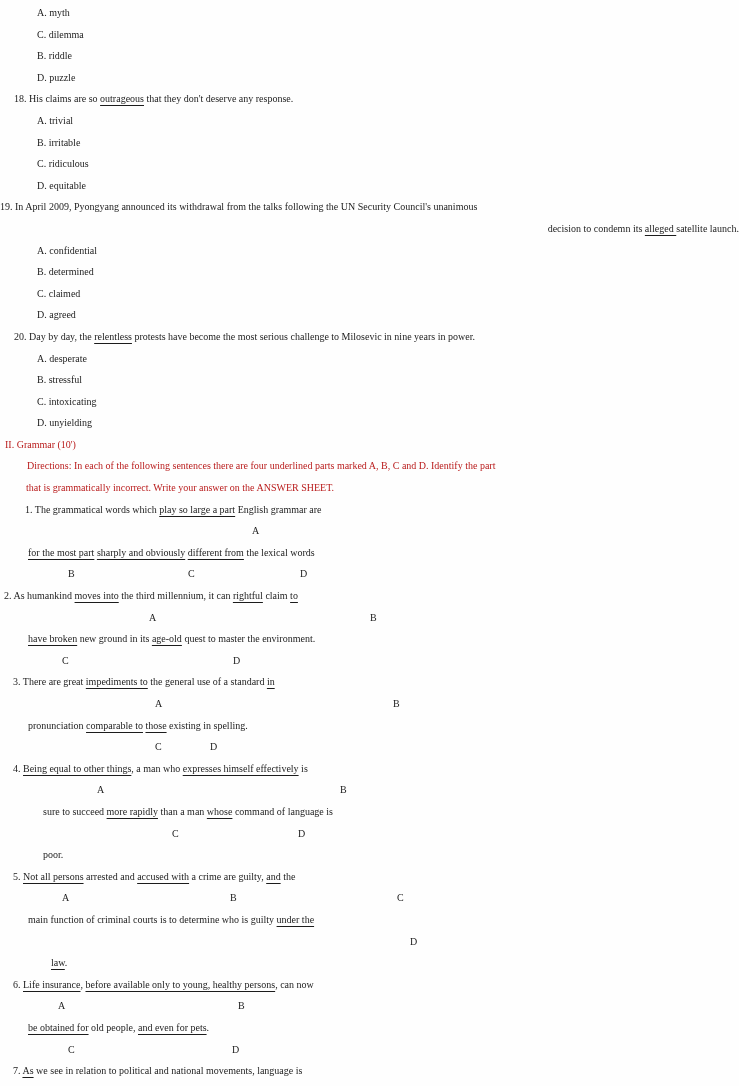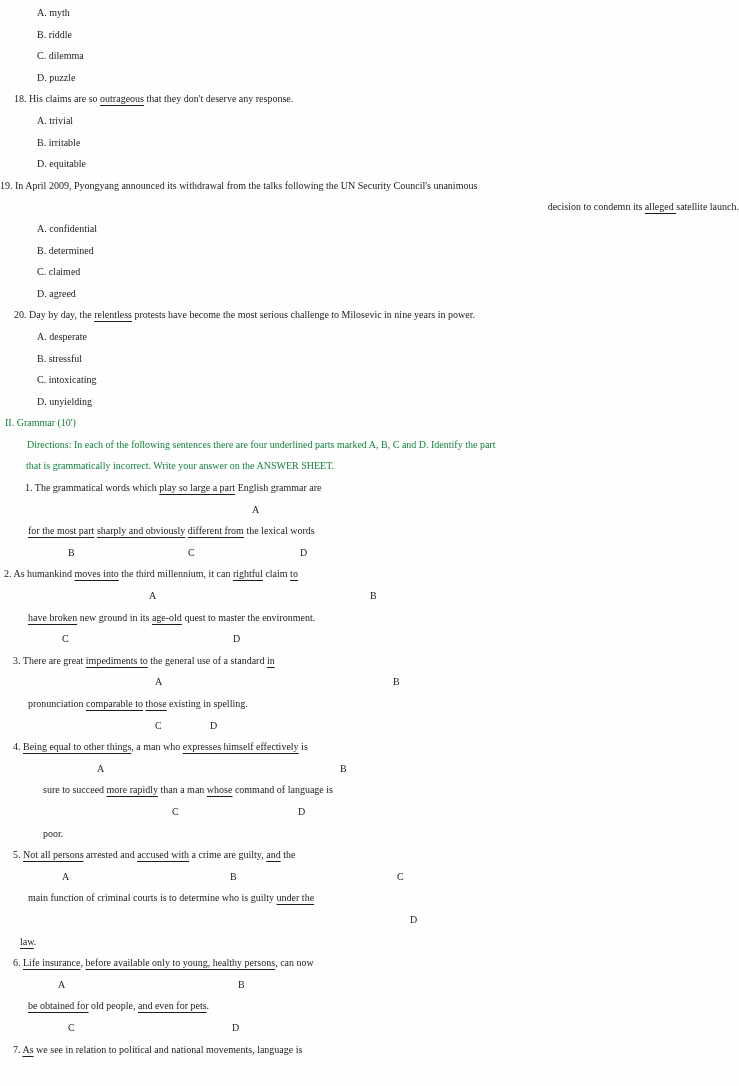--- a/index.html
+++ b/index.html
@@ -23,38 +23,39 @@
     position: relative;
     height: 21.6px;
     line-height: 21.6px;
     white-space: nowrap;
   }
   .u {
     text-decoration: underline;
     text-decoration-thickness: 1px;
     text-underline-offset: 2.5px;
   }
-  .blue { color: #15803d; }
+  .blue { color: #b91c1c; }
   .marker {
     position: absolute;
     top: 0;
   }
 </style>
 </head>
 <body>
 
 <div class="page">
   <div id="vocab">
       <div class="ln" style="padding-left: 37px;"><span>A. myth</span></div>
+      <div class="ln" style="padding-left: 37px;"><span>C. dilemma</span></div>
       <div class="ln" style="padding-left: 37px;"><span>B. riddle</span></div>
-      <div class="ln" style="padding-left: 37px;"><span>C. dilemma</span></div>
       <div class="ln" style="padding-left: 37px;"><span>D. puzzle</span></div>
       <div class="ln" style="padding-left: 14px;"><span>18. His claims are so </span><span class="u">outrageous</span><span> that they don't deserve any response.</span></div>
       <div class="ln" style="padding-left: 37px;"><span>A. trivial</span></div>
       <div class="ln" style="padding-left: 37px;"><span>B. irritable</span></div>
+      <div class="ln" style="padding-left: 37px;"><span>C. ridiculous</span></div>
       <div class="ln" style="padding-left: 37px;"><span>D. equitable</span></div>
       <div class="ln" style=""><span>19. In April 2009, Pyongyang announced its withdrawal from the talks following the UN Security Council's unanimous</span></div>
       <div class="ln" style="padding-left: 33px; text-align: right;"><span>decision to condemn its </span><span class="u">alleged </span><span>satellite launch.</span></div>
       <div class="ln" style="padding-left: 37px;"><span>A. confidential</span></div>
       <div class="ln" style="padding-left: 37px;"><span>B. determined</span></div>
       <div class="ln" style="padding-left: 37px;"><span>C. claimed</span></div>
       <div class="ln" style="padding-left: 37px;"><span>D. agreed</span></div>
       <div class="ln" style="padding-left: 14px;"><span>20. Day by day, the </span><span class="u">relentless</span><span> protests have become the most serious challenge to Milosevic in nine years in power.</span></div>
       <div class="ln" style="padding-left: 37px;"><span>A. desperate</span></div>
       <div class="ln" style="padding-left: 37px;"><span>B. stressful</span></div>
@@ -117,21 +118,21 @@
       <div class="ln" style="padding-left: 13px;"><span>5. </span><span class="u">Not all persons</span><span> arrested and </span><span class="u">accused with</span><span> a crime are guilty, </span><span class="u">and</span><span> the</span></div>
       <div class="ln" style="padding-left: 0px;">
         <span class="marker" style="left: 62px;">A</span>
         <span class="marker" style="left: 230px;">B</span>
         <span class="marker" style="left: 397px;">C</span>
       </div>
       <div class="ln" style="padding-left: 28px;"><span>main function of criminal courts is to determine who is guilty </span><span class="u">under the</span></div>
       <div class="ln" style="padding-left: 0px;">
         <span class="marker" style="left: 410px;">D</span>
       </div>
-      <div class="ln" style="padding-left: 20px;"><span class="u">law</span><span>.</span></div>
+      <div class="ln" style="padding-left: 51px;"><span class="u">law</span><span>.</span></div>
       <div class="ln" style="padding-left: 13px;"><span>6. </span><span class="u">Life insurance</span><span>, </span><span class="u">before available only to young, healthy persons</span><span>, can now</span></div>
       <div class="ln" style="padding-left: 0px;">
         <span class="marker" style="left: 58px;">A</span>
         <span class="marker" style="left: 238px;">B</span>
       </div>
       <div class="ln" style="padding-left: 28px;"><span class="u">be obtained for</span><span> old people, </span><span class="u">and even for pets</span><span>.</span></div>
       <div class="ln" style="padding-left: 0px;">
         <span class="marker" style="left: 68px;">C</span>
         <span class="marker" style="left: 232px;">D</span>
       </div>

